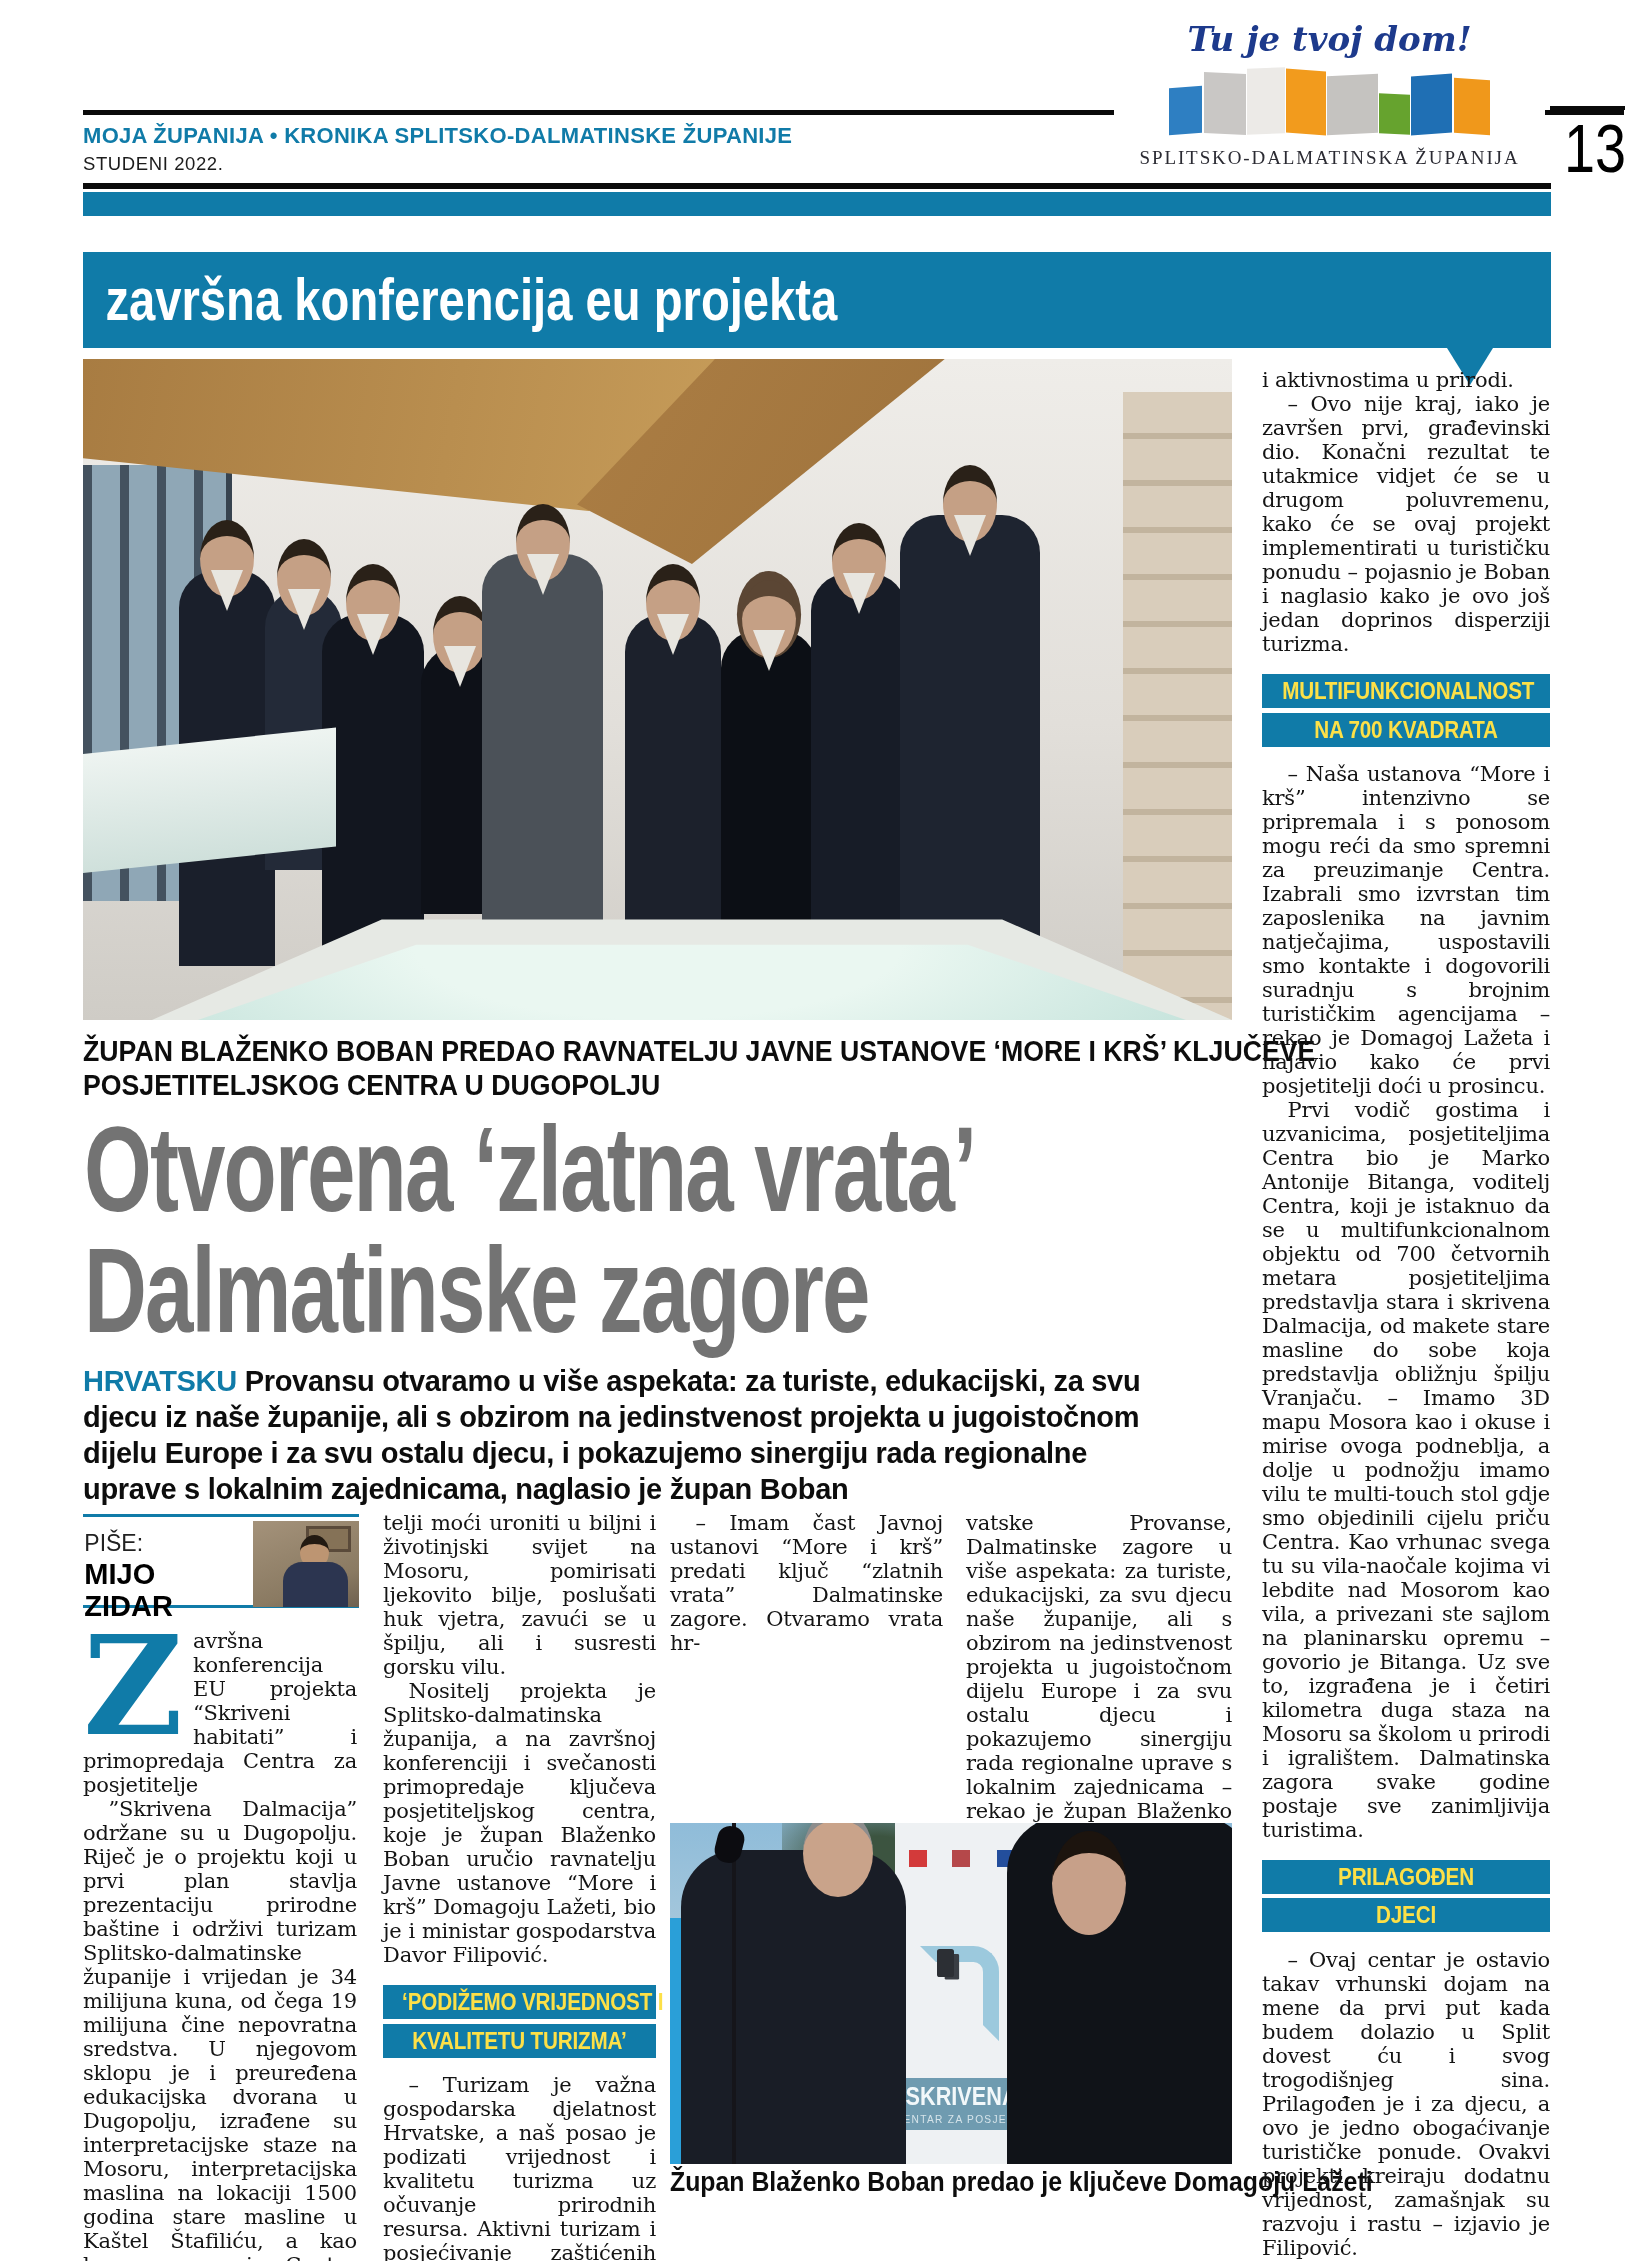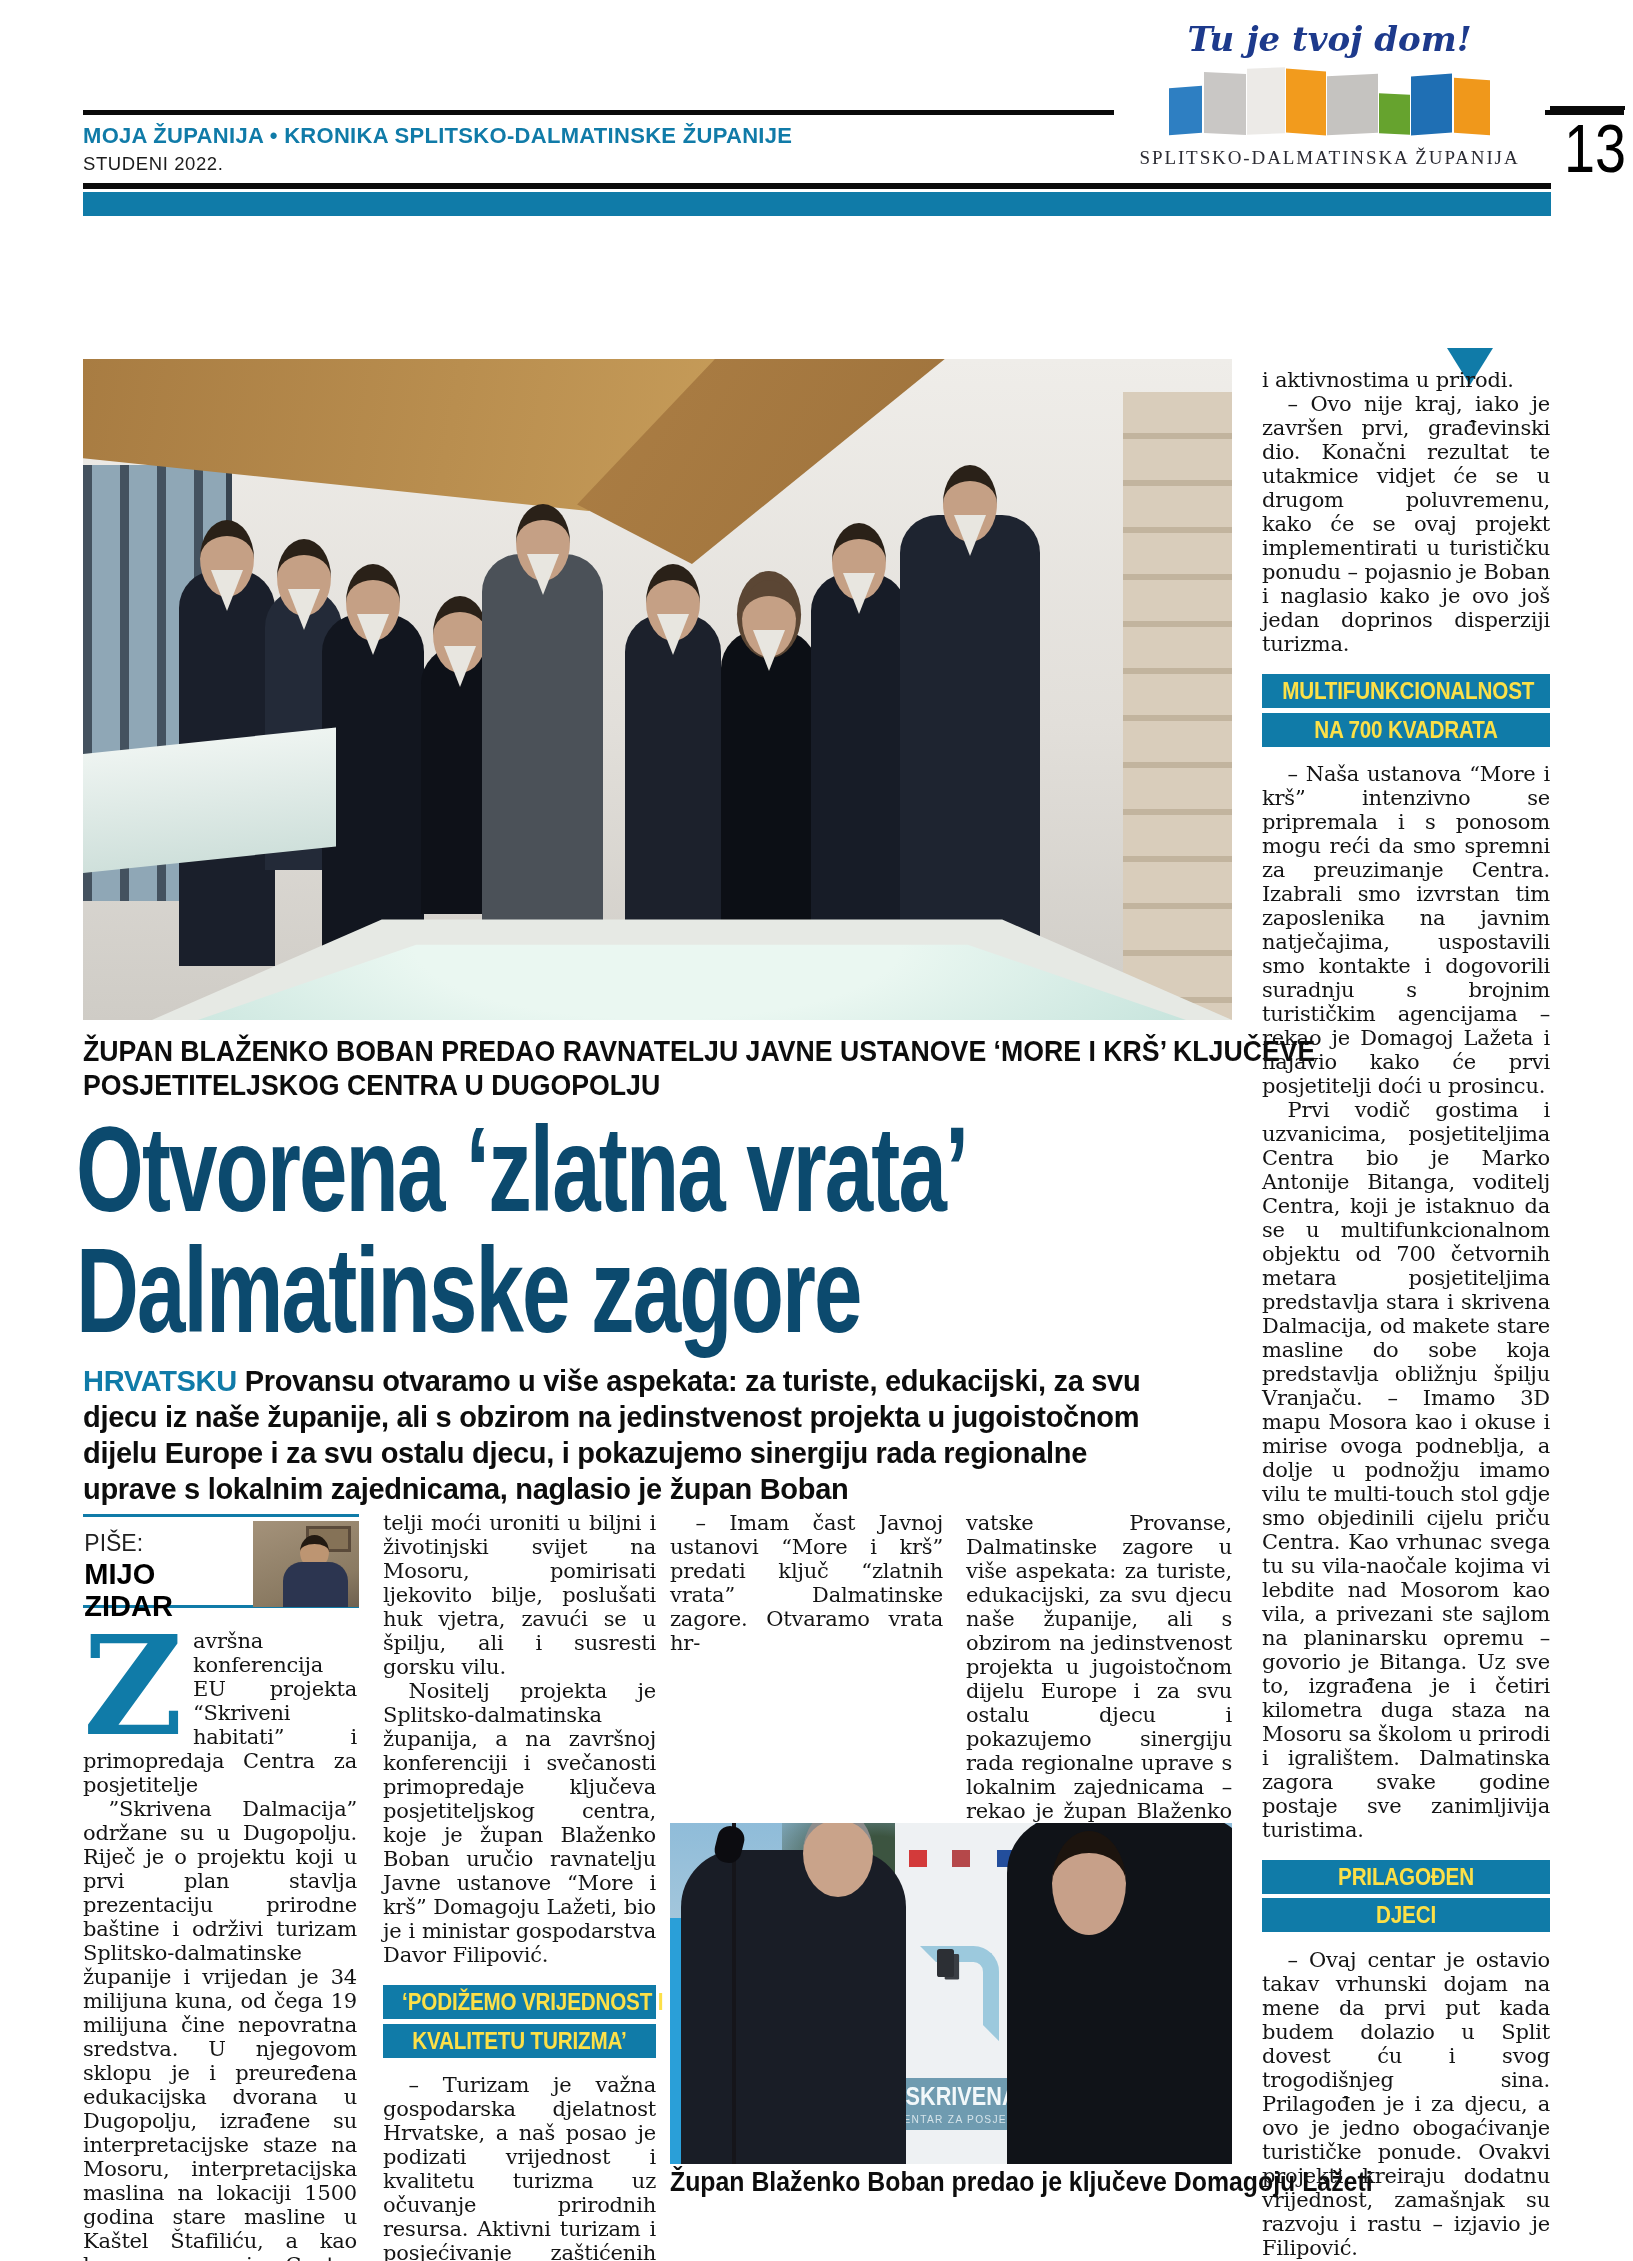--- a/index.html
+++ b/index.html
@@ -74,21 +74,21 @@
   .p2-fig.left::before { content:""; position:absolute; top:-41px; left:54%; width:70px; height:77px; border-radius:50%; background:#c9a38a; border-top:11.5px solid #8d8d8d; }
   .p2-fig.right { right:-4%; top:-2%; width:44%; height:104%; background:#101318; }
   .p2-fig.right::before { content:""; position:absolute; top:15.3px; left:18%; width:74px; height:82px; border-radius:50%; background:#c7a089; border-top:22px solid #1c140e; }
   .p2-mic { position:absolute; left:11%; top:0; width:4.5px; height:100%; background:#15151a; }
   .p2-michead { position:absolute; left:8.2%; top:1%; width:27px; height:37px; background:#0c0c10; border-radius:12.8px; transform:rotate(14deg); }
   .p2-keys { position:absolute; left:47.5%; top:37%; width:16.6px; height:28px; background:#2c2f34; border-radius:2.6px; box-shadow:6.4px 3.8px 0 -1.3px #3a3e44; }
 
   
   .cap-kicker { position:absolute; left:83px; top:1034px; color:#0d0d0d; font-weight:bold; font-size:29px; line-height:34px; }
   .cap-kicker span { display:block; white-space:nowrap; transform:scaleX(.92); transform-origin:left; }
-  .headline { position:absolute; left:76px; top:1109px; color:#0c4a6e; font-weight:bold; font-size:121px; line-height:121px; letter-spacing:-2.6px; }
+  .headline { position:absolute; left:84px; top:1109px; color:#737373; font-weight:bold; font-size:121px; line-height:121px; letter-spacing:-2.6px; }
   .headline span { display:block; white-space:nowrap; transform:scaleX(.72); transform-origin:left; }
   .lead { position:absolute; left:83px; top:1363px; width:1104px; font-weight:bold; font-size:29px; line-height:36px; letter-spacing:-0.3px; color:#0d0d0d; }
   .lead .hl { color:var(--accent); }
 
   .byline { position:absolute; left:83px; top:1514px; width:276px; height:94px; border-top:3.8px solid var(--accent); border-bottom:3.8px solid var(--accent); }
   .byline-label { position:absolute; left:1.3px; top:12.8px; font-size:23px; color:#222; }
   .byline-name { position:absolute; left:1.3px; top:41px; font-size:29px; font-weight:bold; line-height:32px; color:#000; }
 
   
   .bodycol { position:absolute; font-family:"DejaVu Serif", serif; font-size:21px; line-height:24px; text-align:justify; color:#141414; letter-spacing:-0.2px; }
@@ -126,20 +126,23 @@
       <span class="h1a"></span><span class="h2a"></span><span class="h3a"></span><span class="h4a"></span><span class="h5a"></span><span class="h6a"></span><span class="h7a"></span><span class="h8a"></span>
     </div>
     <div class="logo-name">SPLITSKO-DALMATINSKA ŽUPANIJA</div>
   </div>
   <div class="pagenum-rule"></div>
   <div class="page-number">13</div>
 
   <div class="rule-mid"></div>
   <div class="strip-blue"></div>
 
+  <div class="banner">
+    <span class="banner-label">završna konferencija eu projekta</span>
+  </div>
   <div class="banner-pointer"></div>
 
   <div class="photo-main">
     <div class="pm-window"></div>
     <div class="pm-stone"></div>
     <div class="pm-beam1"></div>
     <div class="pm-beam2"></div>
     <div class="person" style="left:96px;top:211px;width:96px;height:396px;background:#1a1f2b;"></div>
     <div class="person" style="left:182px;top:230px;width:77px;height:281px;background:#232a38;"></div>
     <div class="person" style="left:239px;top:255px;width:102px;height:357px;background:#12161f;"></div>

